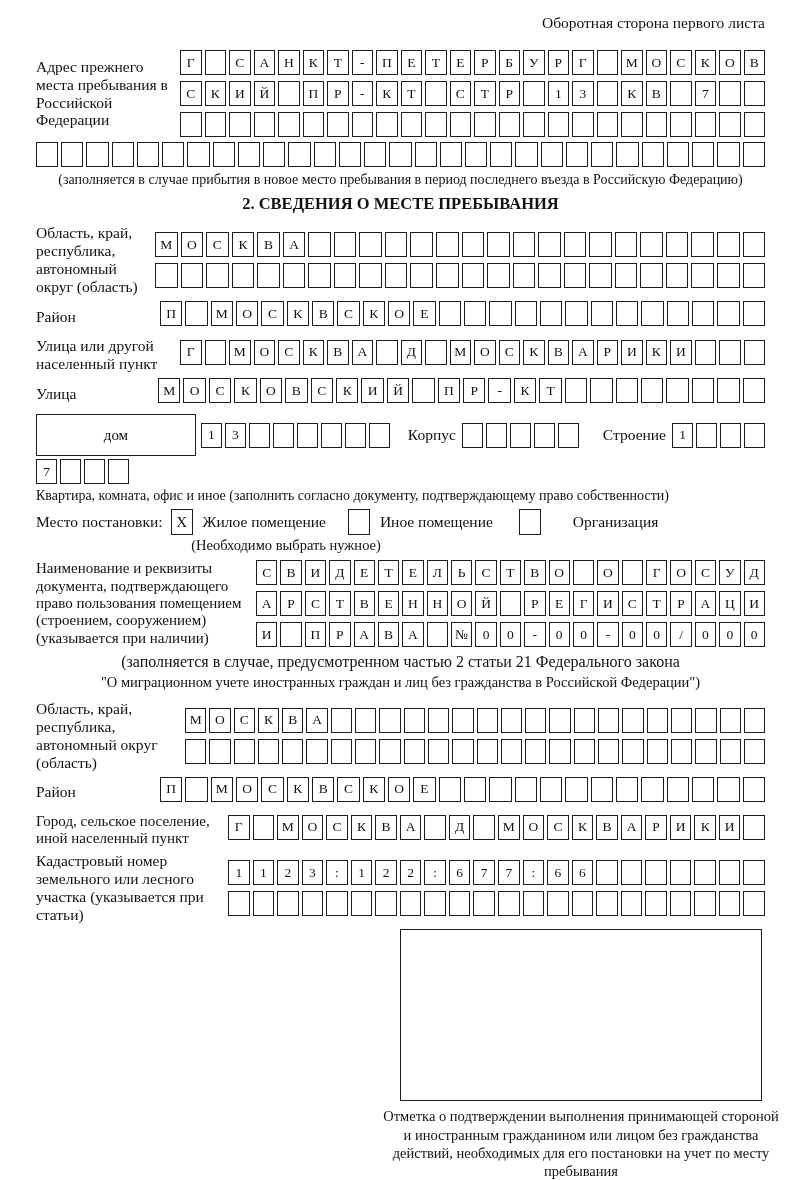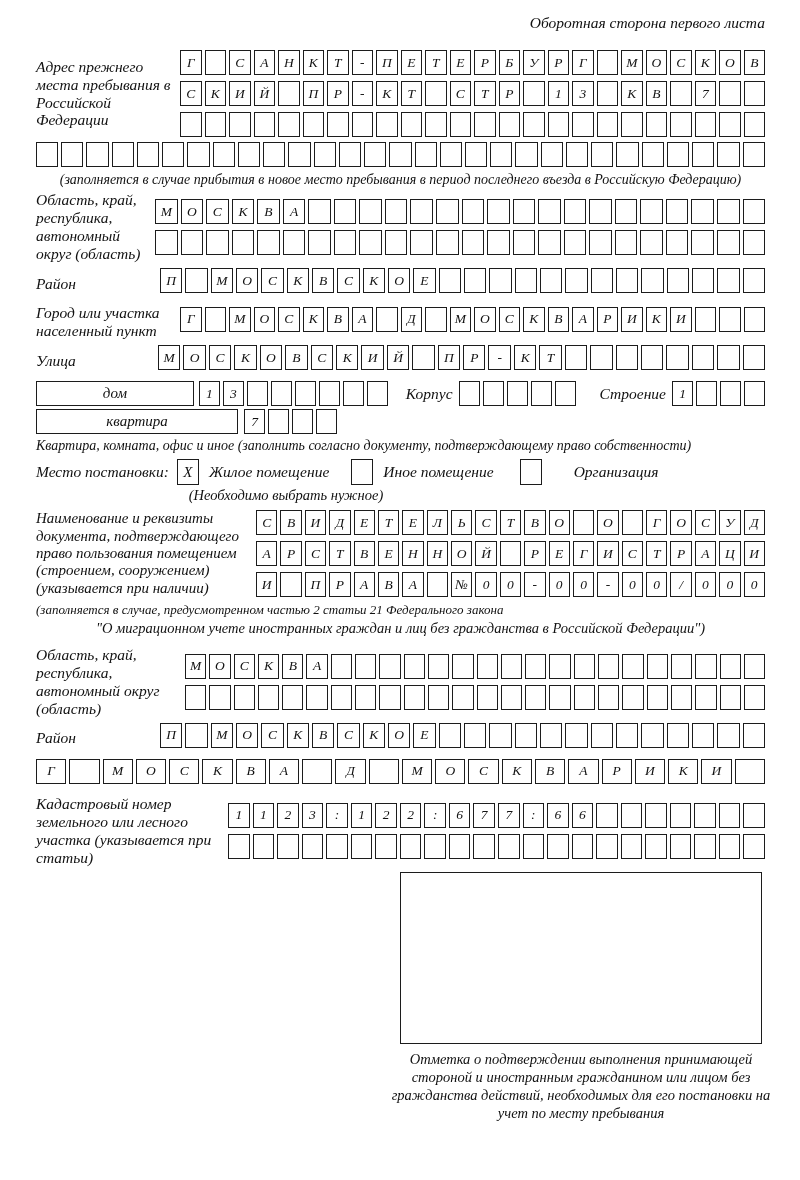--- a/index.html
+++ b/index.html
@@ -1,19 +1,19 @@
 <!DOCTYPE html>
 <html><head>
 <meta charset="utf-8">
 <style>
   html,body { margin:0; padding:0; background:#ffffff; }
   .page {
     position:relative; width:800px; height:1180px; box-sizing:border-box;
     padding:14px 35px 4px 36px; background:#ffffff; color:#111;
-    font-family:"Liberation Serif", serif; overflow:hidden;font-style:italic;
+    font-family:"Liberation Serif", serif; overflow:hidden;
   }
   .hdr { text-align:right; font-size:15.5px; margin-bottom:18px; }
 
   .field { display:flex; align-items:center; margin-bottom:5px; }
   .flabel { font-size:15.5px; line-height:1.16; flex:none; padding-right:4px; box-sizing:border-box; }
   .w140 { width:144px; } .w115 { width:119px; } .w120 { width:124px; }
   .w140c { width:144px; } .w118 { width:122px; } .w145 { width:149px; }
   .w192 { width:192px; font-size:15px; } .w188 { width:192px; } .w216 { width:220px; }
 
   .rows { flex:1; min-width:0; }
@@ -26,35 +26,35 @@
   }
   .cells-fixed { display:flex; gap:3px; }
   .cells-fixed .cell { flex:none; width:21px; }
 
   .overflow { margin-bottom:4px; }
   .note { font-size:14px; line-height:1.3; margin-bottom:2px; }
   .center { text-align:center; white-space:nowrap; }
   .sec-title { text-align:center; font-weight:bold; font-size:16.5px; margin:5px 0 10px 0; }
 
   .inline-row { display:flex; align-items:center; margin:2px 0 3px 0; }
-  .label-box { border:1.5px solid #1c1c1c; height:25px; box-sizing:border-box;
+  .label-box { border:1.5px solid #1c1c1c; height:42px; box-sizing:border-box;
     display:flex; align-items:center; justify-content:center; font-size:15px;text-align:right; }
   .box-dom { width:166px; margin-right:5px; }
   .box-kv  { width:202px; margin-right:6px; }
   .inline-lbl { font-size:15.5px; margin:0 6px 0 10px; }
   .gap20 { margin-left:18px; } .gap28 { margin-left:24px; }
 
   .chk-row { display:flex; align-items:center; margin:4px 0 2px 0; font-size:15.5px; }
   .chk-box { flex:none; width:22px; height:26px; border:1.5px solid #1c1c1c; box-sizing:border-box;
     display:flex; align-items:center; justify-content:center; font-size:15px; }
   .chk-lbl { margin:0 0 0 10px; }
   .chk-note { width:500px; margin-left:0; text-align:center; font-size:14.5px; margin-bottom:6px; }
 
   .fact-title { text-align:center; font-weight:bold; font-size:16px; margin:10px 0 8px 0; }
-  .fact-note { font-size:13px; line-height:1.3; }
+  .fact-note { text-align:center; font-size:16px; line-height:1.3; }
   .fact-note2 { text-align:center; font-size:14.5px; line-height:1.3; margin-bottom:8px; }
 
   .stamp-box { margin-left:364px; width:362px; height:172px; border:1.8px solid #1c1c1c;
     box-sizing:border-box; margin-top:4px; }
   .stamp-caption { margin-left:346px; width:398px; text-align:center; font-size:14.5px;
     line-height:1.26; margin-top:6px; }
 </style>
 </head>
 <body>
 
@@ -171,20 +171,21 @@
       <span class="cell"></span>
       <span class="cell"></span>
       <span class="cell"></span>
       <span class="cell"></span>
       <span class="cell"></span>
       <span class="cell"></span>
       <span class="cell"></span>
     </div>
   <div class="note center">(заполняется в случае прибытия в новое место пребывания в период последнего въезда в Российскую Федерацию)</div>
 
+  <div class="sec-title">2. СВЕДЕНИЯ О МЕСТЕ ПРЕБЫВАНИЯ</div>
 
   <div class="field">
     <div class="flabel w115">Область, край, республика, автономный округ (область)</div>
     <div class="rows">
       <div class="cells">
           <span class="cell">М</span>
           <span class="cell">О</span>
           <span class="cell">С</span>
           <span class="cell">К</span>
           <span class="cell">В</span>
@@ -261,21 +262,21 @@
         <span class="cell"></span>
         <span class="cell"></span>
         <span class="cell"></span>
         <span class="cell"></span>
         <span class="cell"></span>
         <span class="cell"></span>
       </div>
   </div>
 
   <div class="field">
-    <div class="flabel w140c">Город или участка населенный пункт</div>
+    <div class="flabel w140c">Улица или другой населенный пункт</div>
     <div class="cells">
         <span class="cell">Г</span>
         <span class="cell"></span>
         <span class="cell">М</span>
         <span class="cell">О</span>
         <span class="cell">С</span>
         <span class="cell">К</span>
         <span class="cell">В</span>
         <span class="cell">А</span>
         <span class="cell"></span>
@@ -350,21 +351,20 @@
     <div class="inline-lbl gap28">Строение</div>
     <div class="cells-fixed">
         <span class="cell">1</span>
         <span class="cell"></span>
         <span class="cell"></span>
         <span class="cell"></span>
       </div>
   </div>
 
   <div class="inline-row">
-    <div class="label-box box-kv">квартира</div>
     <div class="cells-fixed">
         <span class="cell">7</span>
         <span class="cell"></span>
         <span class="cell"></span>
         <span class="cell"></span>
       </div>
   </div>
   <div class="note">Квартира, комната, офис и иное (заполнить согласно документу, подтверждающему право собственности)</div>
 
   <div class="chk-row">
@@ -538,20 +538,21 @@
         <span class="cell"></span>
         <span class="cell"></span>
         <span class="cell"></span>
         <span class="cell"></span>
         <span class="cell"></span>
         <span class="cell"></span>
       </div>
   </div>
 
   <div class="field">
+    <div class="flabel w192">Город, сельское поселение, иной населенный пункт</div>
     <div class="cells">
         <span class="cell">Г</span>
         <span class="cell"></span>
         <span class="cell">М</span>
         <span class="cell">О</span>
         <span class="cell">С</span>
         <span class="cell">К</span>
         <span class="cell">В</span>
         <span class="cell">А</span>
         <span class="cell"></span>

